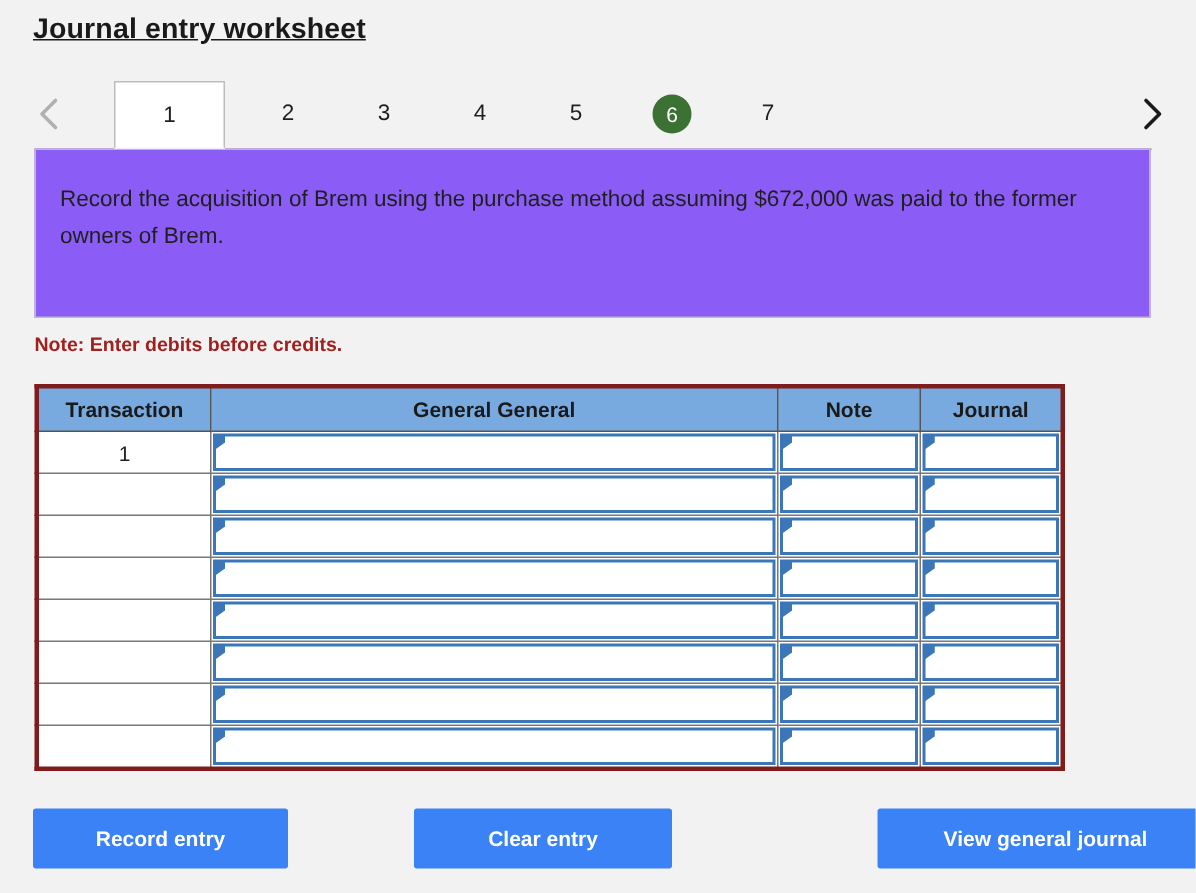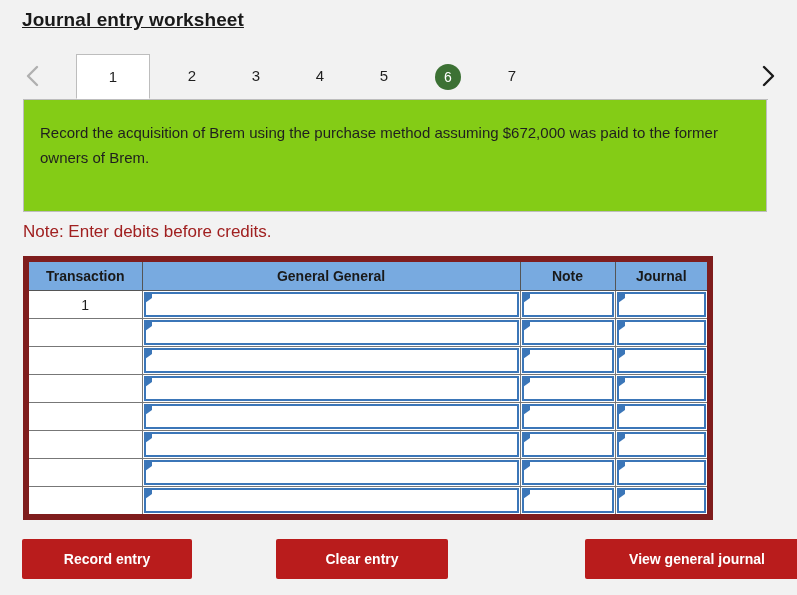--- a/index.html
+++ b/index.html
@@ -91,53 +91,54 @@
     vertical-align: middle;
   }
 
   
   .instruction-panel {
     position: absolute;
     left: 23px;
     top: 99px;
     width: 744px;
     height: 113px;
-    background: #84cc16;
+    background: #8b5cf6;
     border: 1px solid #bdbdbd;
     box-sizing: border-box;
     z-index: 1;
   }
   .instruction-text {
     position: absolute;
     left: 16px;
     top: 20px;
     width: 680px;
     font-size: 15px;
     line-height: 25px;
     color: #1f1f1f;
   }
 
   
   .note {
     position: absolute;
     left: 23px;
     top: 222px;
-    font-size: 17px;
+    font-size: 13px;
     color: #a02020;
+    font-weight: bold;
   }
 
   
   .journal-table {
     position: absolute;
     left: 23px;
     top: 256px;
     width: 685px;
     border-collapse: collapse;
     table-layout: fixed;
-    border: 6px solid #7f1d1d;
+    border: 3px solid #7f1d1d;
   }
   .journal-table th {
     background: #78aae0;
     border: 1px solid #555555;
     height: 28px;
     font-size: 14px;
     font-weight: bold;
     color: #1a1a1a;
     text-align: center;
     padding: 0;
@@ -183,21 +184,21 @@
     border-top: 5px solid #3b76b8;
     border-bottom: 5px solid transparent;
     border-left: 7px solid #3b76b8;
     border-right: 0;
     pointer-events: none;
   }
 
   
   .btn {
     position: absolute;
-    background: #b91c1c;
+    background: #3b82f6;
     color: #ffffff;
     font-size: 14px;
     font-weight: bold;
     border: none;
     border-radius: 2px;
     height: 40px;
     cursor: pointer;
     font-family: "Liberation Sans", sans-serif;
     display: flex;
     align-items: center;

